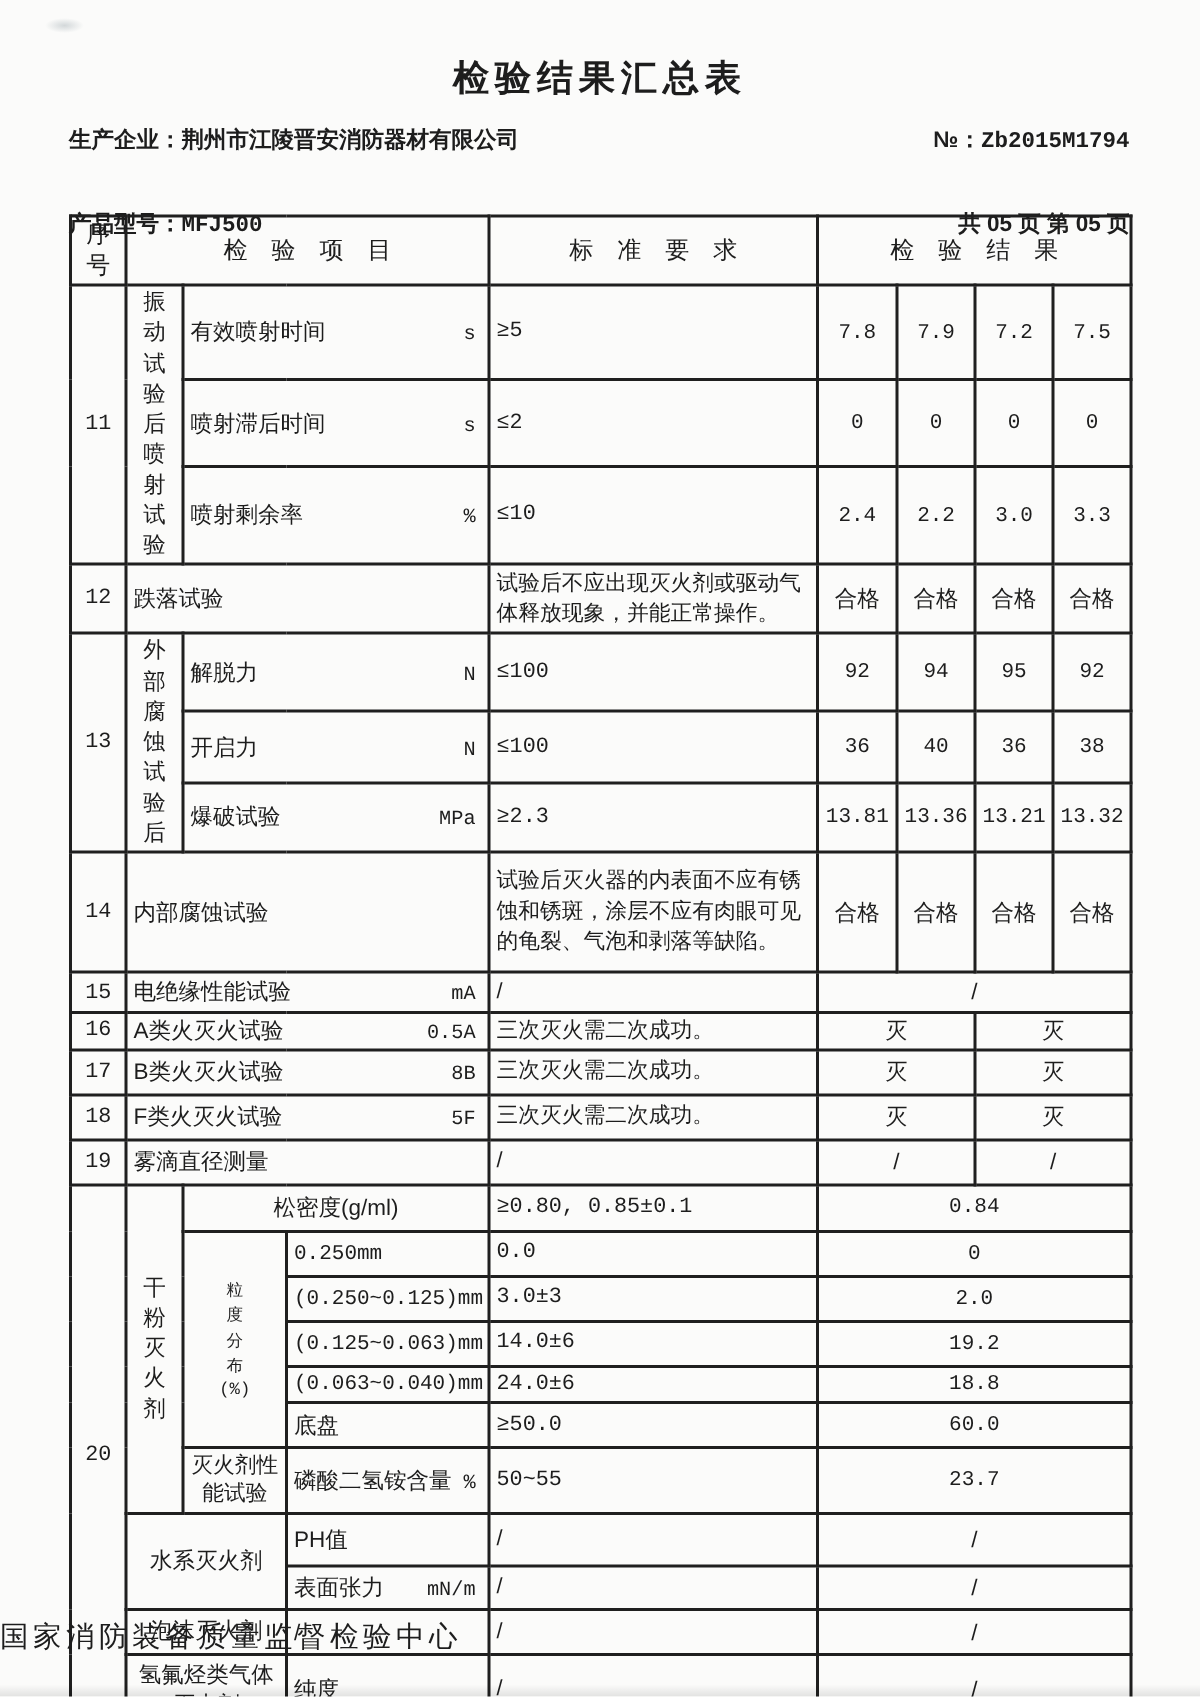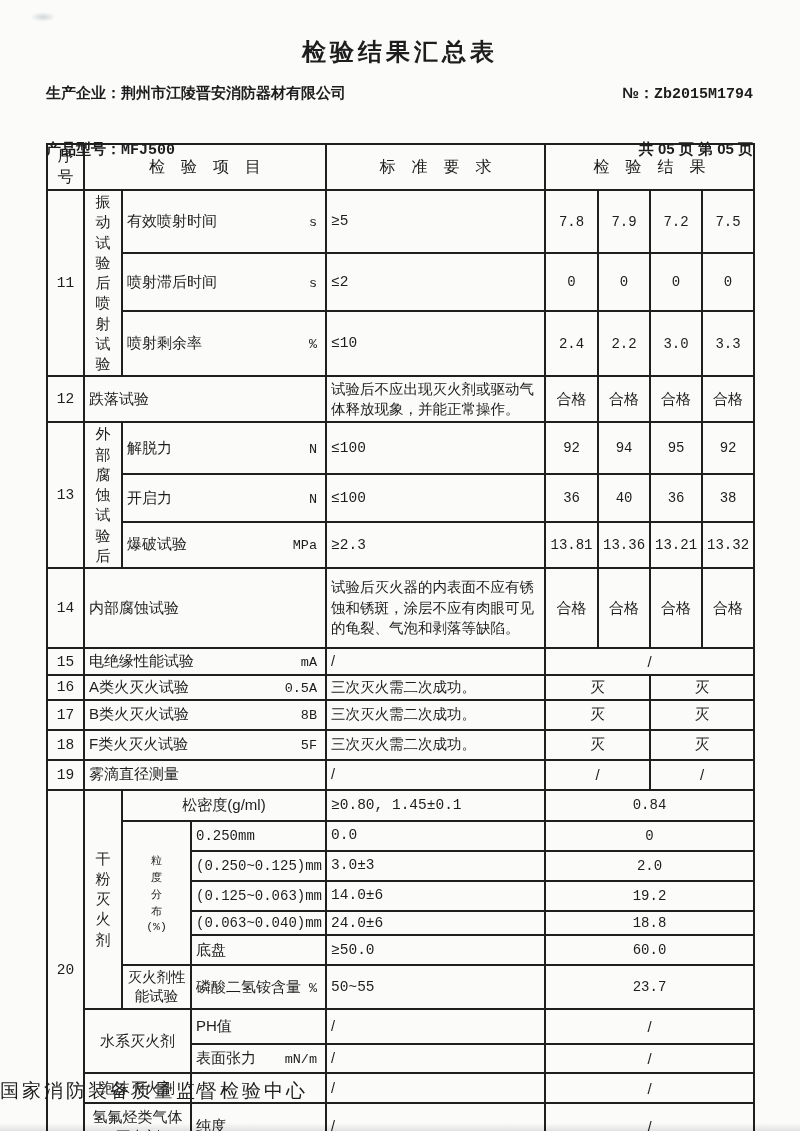--- a/index.html
+++ b/index.html
@@ -262,21 +262,21 @@
   <td class="item" colspan="3">雾滴直径测量</td>
   <td class="std">/</td>
   <td class="res" colspan="2">/</td>
   <td class="res" colspan="2">/</td>
 </tr>
 
 <tr style="height:31px">
   <td class="no" rowspan="11">20</td>
   <td class="vgroup" rowspan="7">干粉灭火剂</td>
   <td class="itemc" colspan="2">松密度(g/ml)</td>
-  <td class="std num">≥0.80, 1.45±0.1</td>
+  <td class="std num">≥0.80, 0.85±0.1</td>
   <td class="res num" colspan="4">0.84</td>
 </tr>
 <tr style="height:30px">
   <td rowspan="5">
     <div class="vwrap">
             <div class="vchars">粒度分布</div>
             <div class="vunit">(%)</div>
           </div>
   </td>
   <td class="item num">0.250mm</td>

